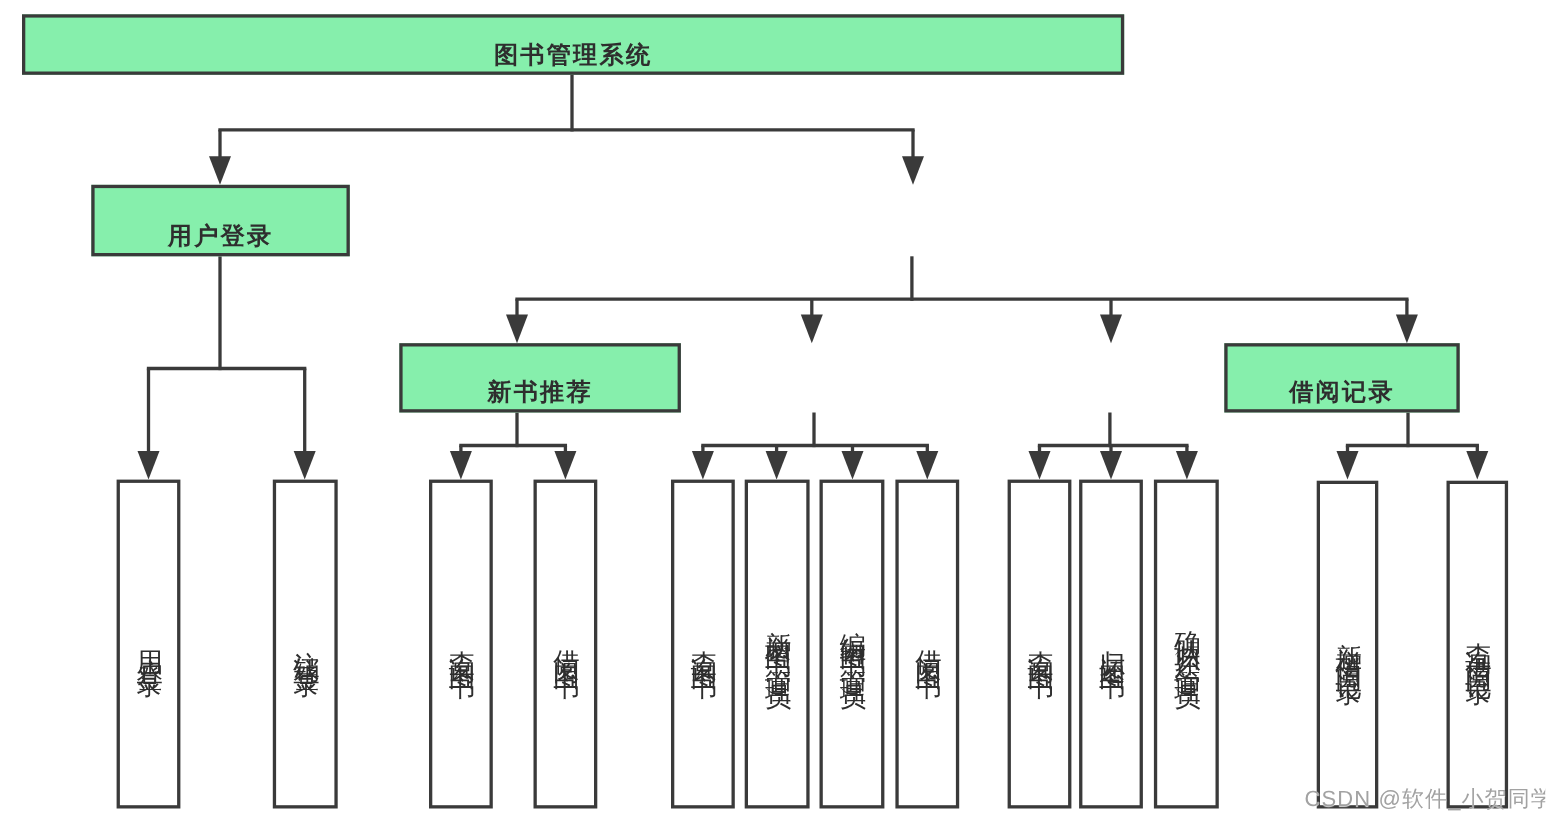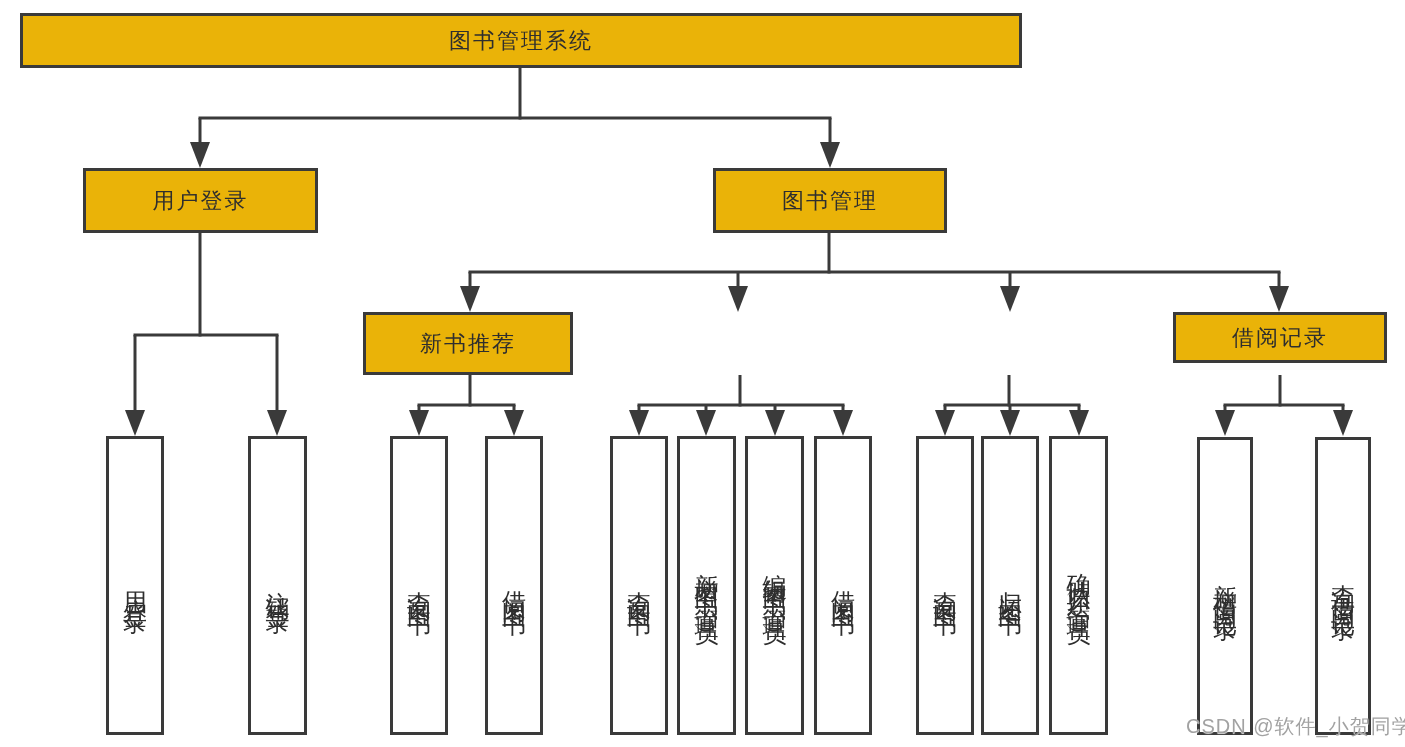--- a/index.html
+++ b/index.html
@@ -21,24 +21,25 @@
   
   svg.connectors{
     position:absolute;left:0;top:0;width:1405px;height:747px;
     z-index:0;
   }
   svg.connectors line{stroke:var(--line);stroke-width:3;}
   svg.connectors path.head{fill:var(--line);stroke:none;}
   
   .hbox{
     position:absolute;
-    background:#eab308;
+    background:#86efac;
     border:3px solid var(--line);
-    display:flex;align-items:center;justify-content:center;
+    display:flex;align-items:flex-end;justify-content:center;
     z-index:1;
+    font-weight:bold;
   }
   .hbox .lbl{
     font-size:22px;color:var(--text);letter-spacing:2px;
     white-space:nowrap;
   }
   
   .vbox{
     position:absolute;
     background:#fff;
     border:3px solid var(--line);
@@ -141,28 +142,25 @@
     </g>
   </svg>
 
   <div class="hbox" style="left:20px;top:13px;width:1002px;height:55px">
     <span class="lbl">图书管理系统</span>
   </div>
 
   <div class="hbox" style="left:83px;top:168px;width:235px;height:65px">
     <span class="lbl">用户登录</span>
   </div>
-  <div class="hbox" style="left:713px;top:168px;width:234px;height:65px">
-    <span class="lbl">图书管理</span>
-  </div>
-
-  <div class="hbox" style="left:363px;top:312px;width:210px;height:63px">
+
+  <div class="hbox" style="left:363px;top:312px;width:256px;height:63px">
     <span class="lbl">新书推荐</span>
   </div>
-  <div class="hbox" style="left:1173px;top:312px;width:214px;height:51px">
+  <div class="hbox" style="left:1113px;top:312px;width:214px;height:63px">
     <span class="lbl">借阅记录</span>
   </div>
 
   <div class="vbox" style="left:106px;top:436px;width:58px;height:299px">
     <span class="vlbl">用户登录</span>
   </div>
   <div class="vbox" style="left:248px;top:436px;width:59px;height:299px">
     <span class="vlbl">注销登录</span>
   </div>
 

